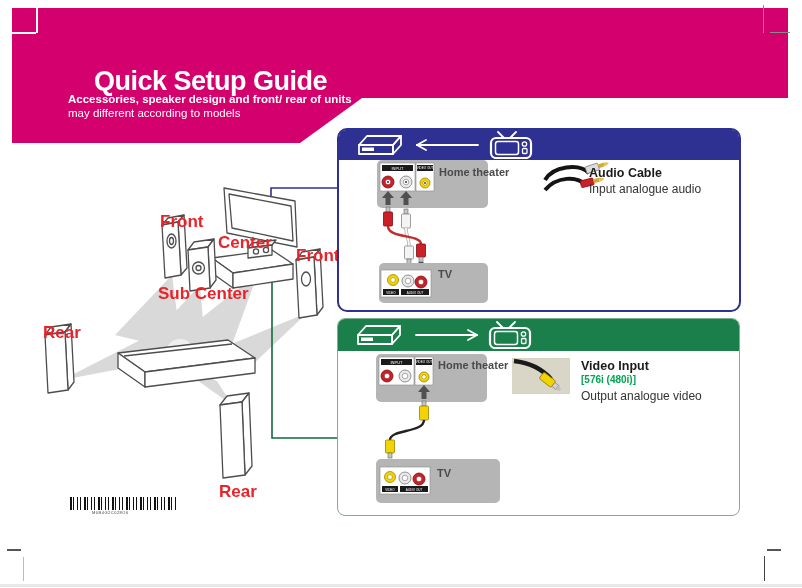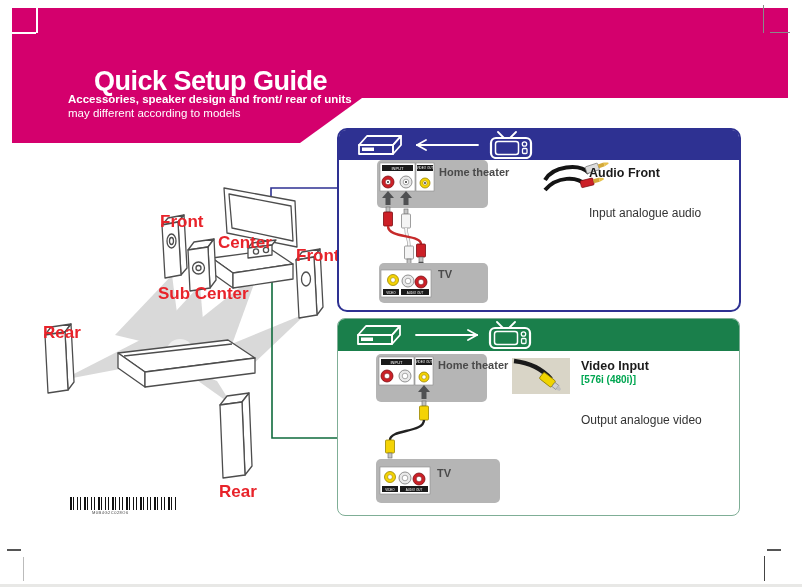--- a/index.html
+++ b/index.html
@@ -18,21 +18,21 @@
   
   .panel{border-radius:10px;background:#fff;}
   #audio-panel{left:337px;top:128px;width:400px;height:180px;border:2px solid #2e3192;}
   #video-panel{left:337px;top:318px;width:401px;height:196px;border:1px solid #7fae96;border-radius:8px;}
   .panel-header{position:absolute;left:0;top:0;width:100%;}
   #audio-panel .panel-header{height:30px;background:#2e3192;border-radius:7px 7px 0 0;}
   #video-panel .panel-header{height:32px;background:#1a7f4b;border-radius:7px 7px 0 0;}
   .device-label{position:absolute;color:#4a4a4a;font-size:11px;font-weight:bold;}
   .cable-name{position:absolute;color:#1a1a1a;font-size:12.5px;font-weight:bold;}
   .cable-spec{position:absolute;color:#00a651;font-size:10px;font-weight:bold;}
-  .cable-desc{position:absolute;color:#333;font-size:12px;margin-top:24px;}
+  .cable-desc{position:absolute;color:#333;font-size:12px;}
   
   .spk-label{position:absolute;color:#e8232a;font-size:17px;font-weight:bold;white-space:nowrap;}
   
   #barcode{left:70px;top:497px;width:106px;height:13px;
     background:repeating-linear-gradient(90deg,#111 0 2px,#fff 2px 3px,#111 3px 4px,#fff 4px 7px,#111 7px 8px,#fff 8px 10px,#111 10px 11px,#fff 11px 14px);}
   #barcode-text{left:92px;top:510px;font-size:4px;color:#444;letter-spacing:0.5px;}
   svg text{font-family:"Liberation Sans",sans-serif;}
 </style>
 </head>
 <body>
@@ -248,21 +248,21 @@
         <g transform="translate(241,21) rotate(-14)">
           <rect x="0" y="0" width="13" height="7" rx="1" fill="#cc2027" stroke="#7a0d12" stroke-width="0.7"></rect>
           <rect x="13" y="1.5" width="6" height="4" fill="#d4aa3a"></rect>
           <polygon points="19,1.5 23.5,2.8 23.5,4.2 19,5.5" fill="#e6c04c"></polygon>
         </g>
       </g>
     </svg>
 
     <span class="device-label" style="left:100px;top:36px;">Home theater</span>
     <span class="device-label" style="left:99px;top:138px;">TV</span>
-    <span class="cable-name" style="left:250px;top:36px;">Audio Front</span>
+    <span class="cable-name" style="left:250px;top:36px;">Audio Cable</span>
     <span class="cable-desc" style="left:250px;top:52px;">Input analogue audio</span>
   </div>
 
   <div class="abs panel" id="video-panel">
     <div class="panel-header">
       <svg width="190" height="28" viewBox="0 0 190 28" style="position:absolute;left:14px;top:2px;" fill="none" stroke="#ffffff" stroke-linejoin="round" stroke-linecap="round">
         <g stroke-width="1.8">
           <polygon points="6,14 14,5 48,5 40,14"></polygon>
           <rect x="6" y="14" width="34" height="9"></rect>
           <polygon points="40,14 48,5 48,14 40,23"></polygon>

